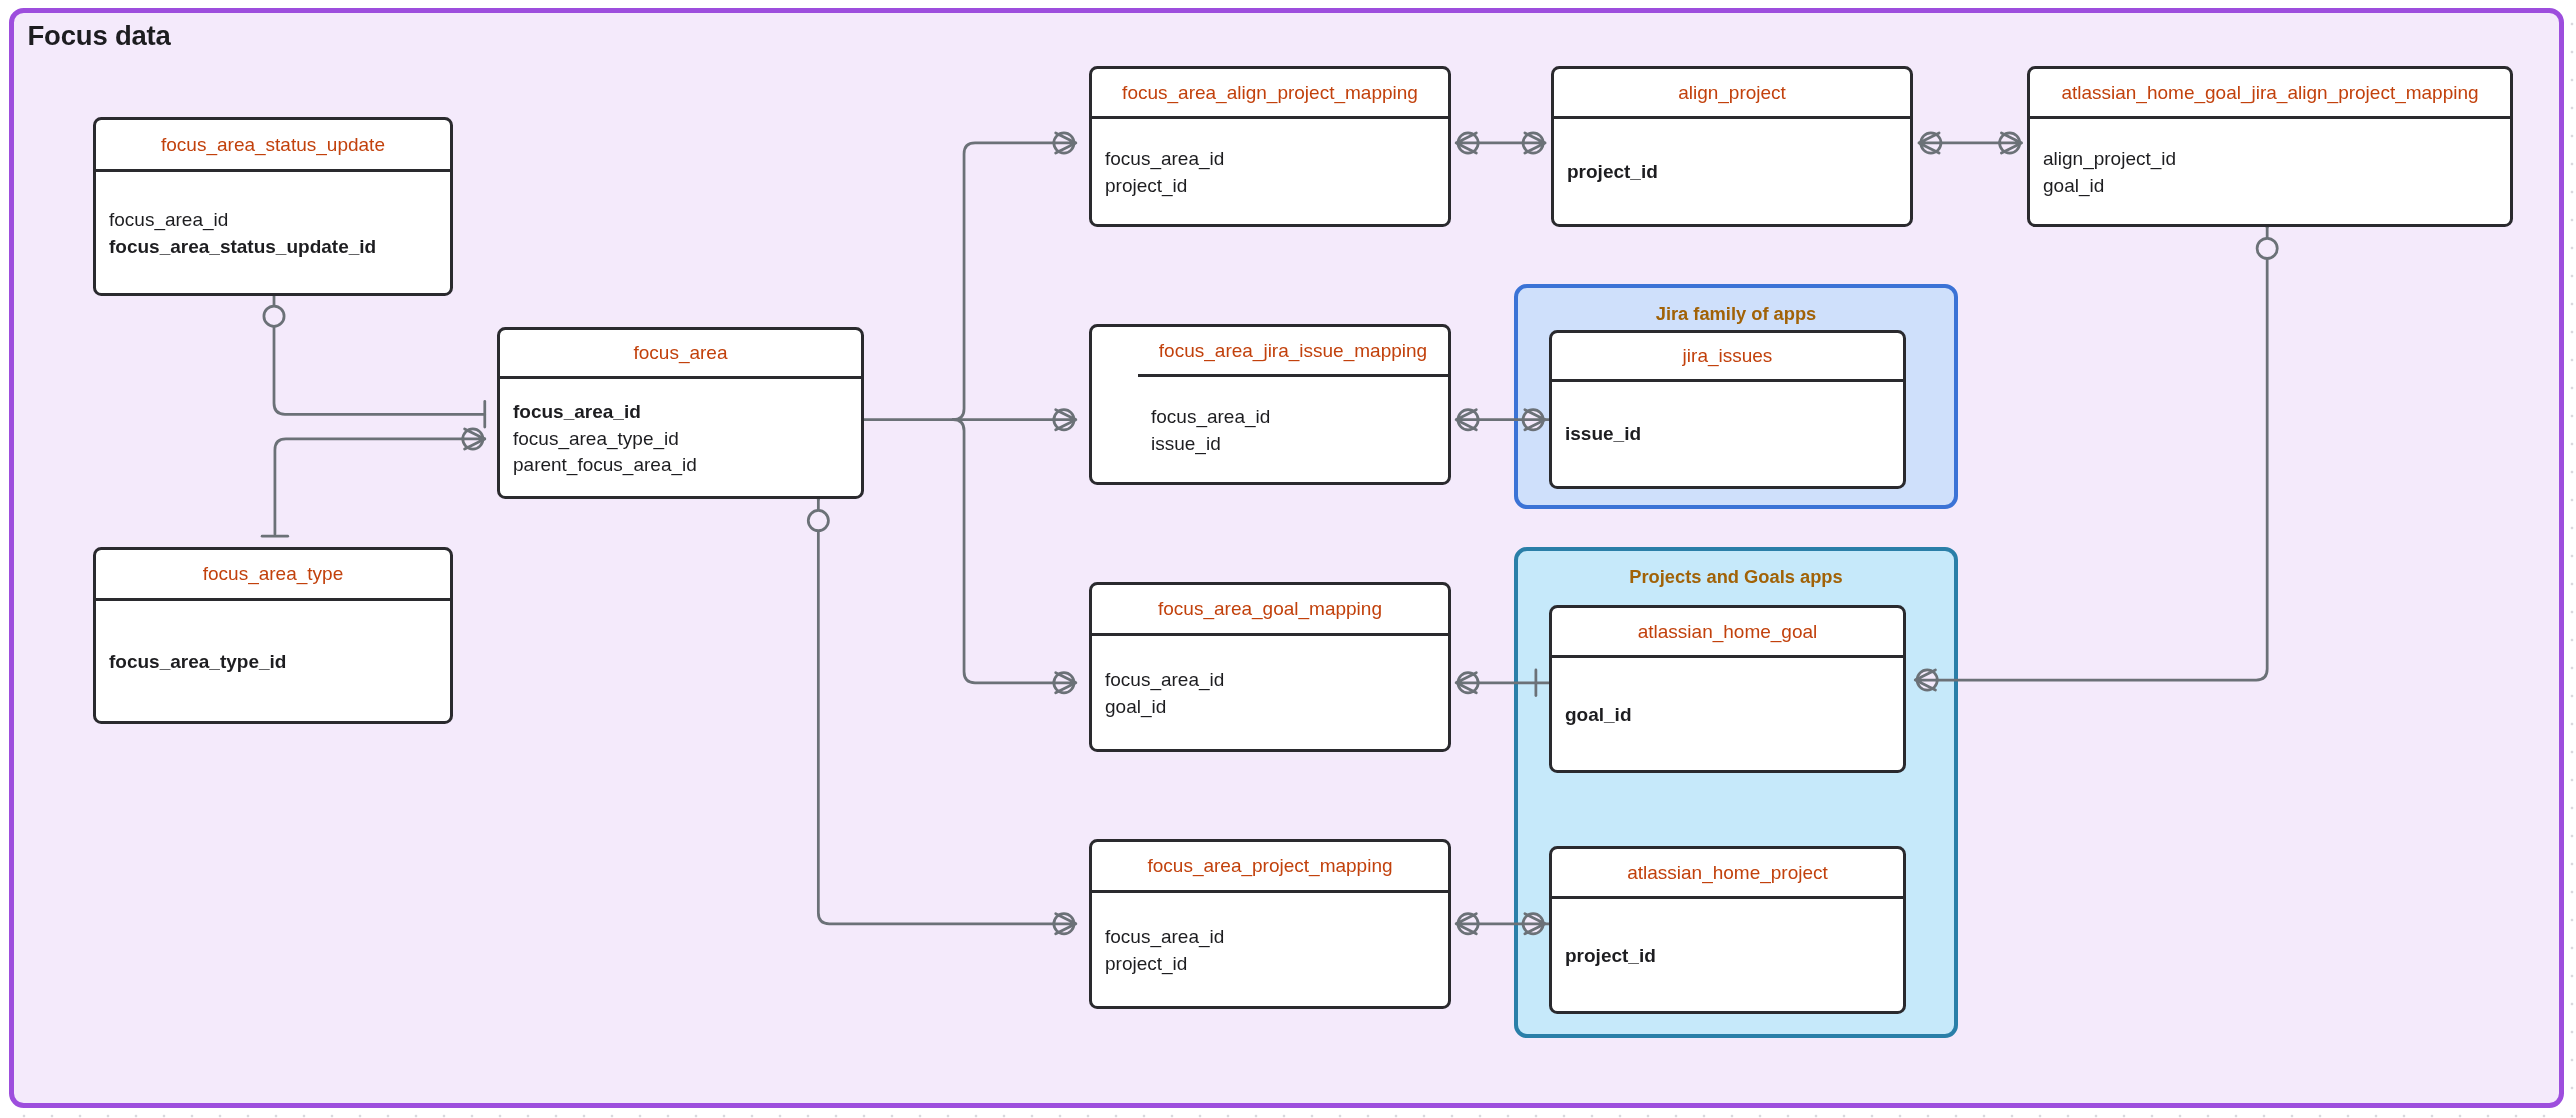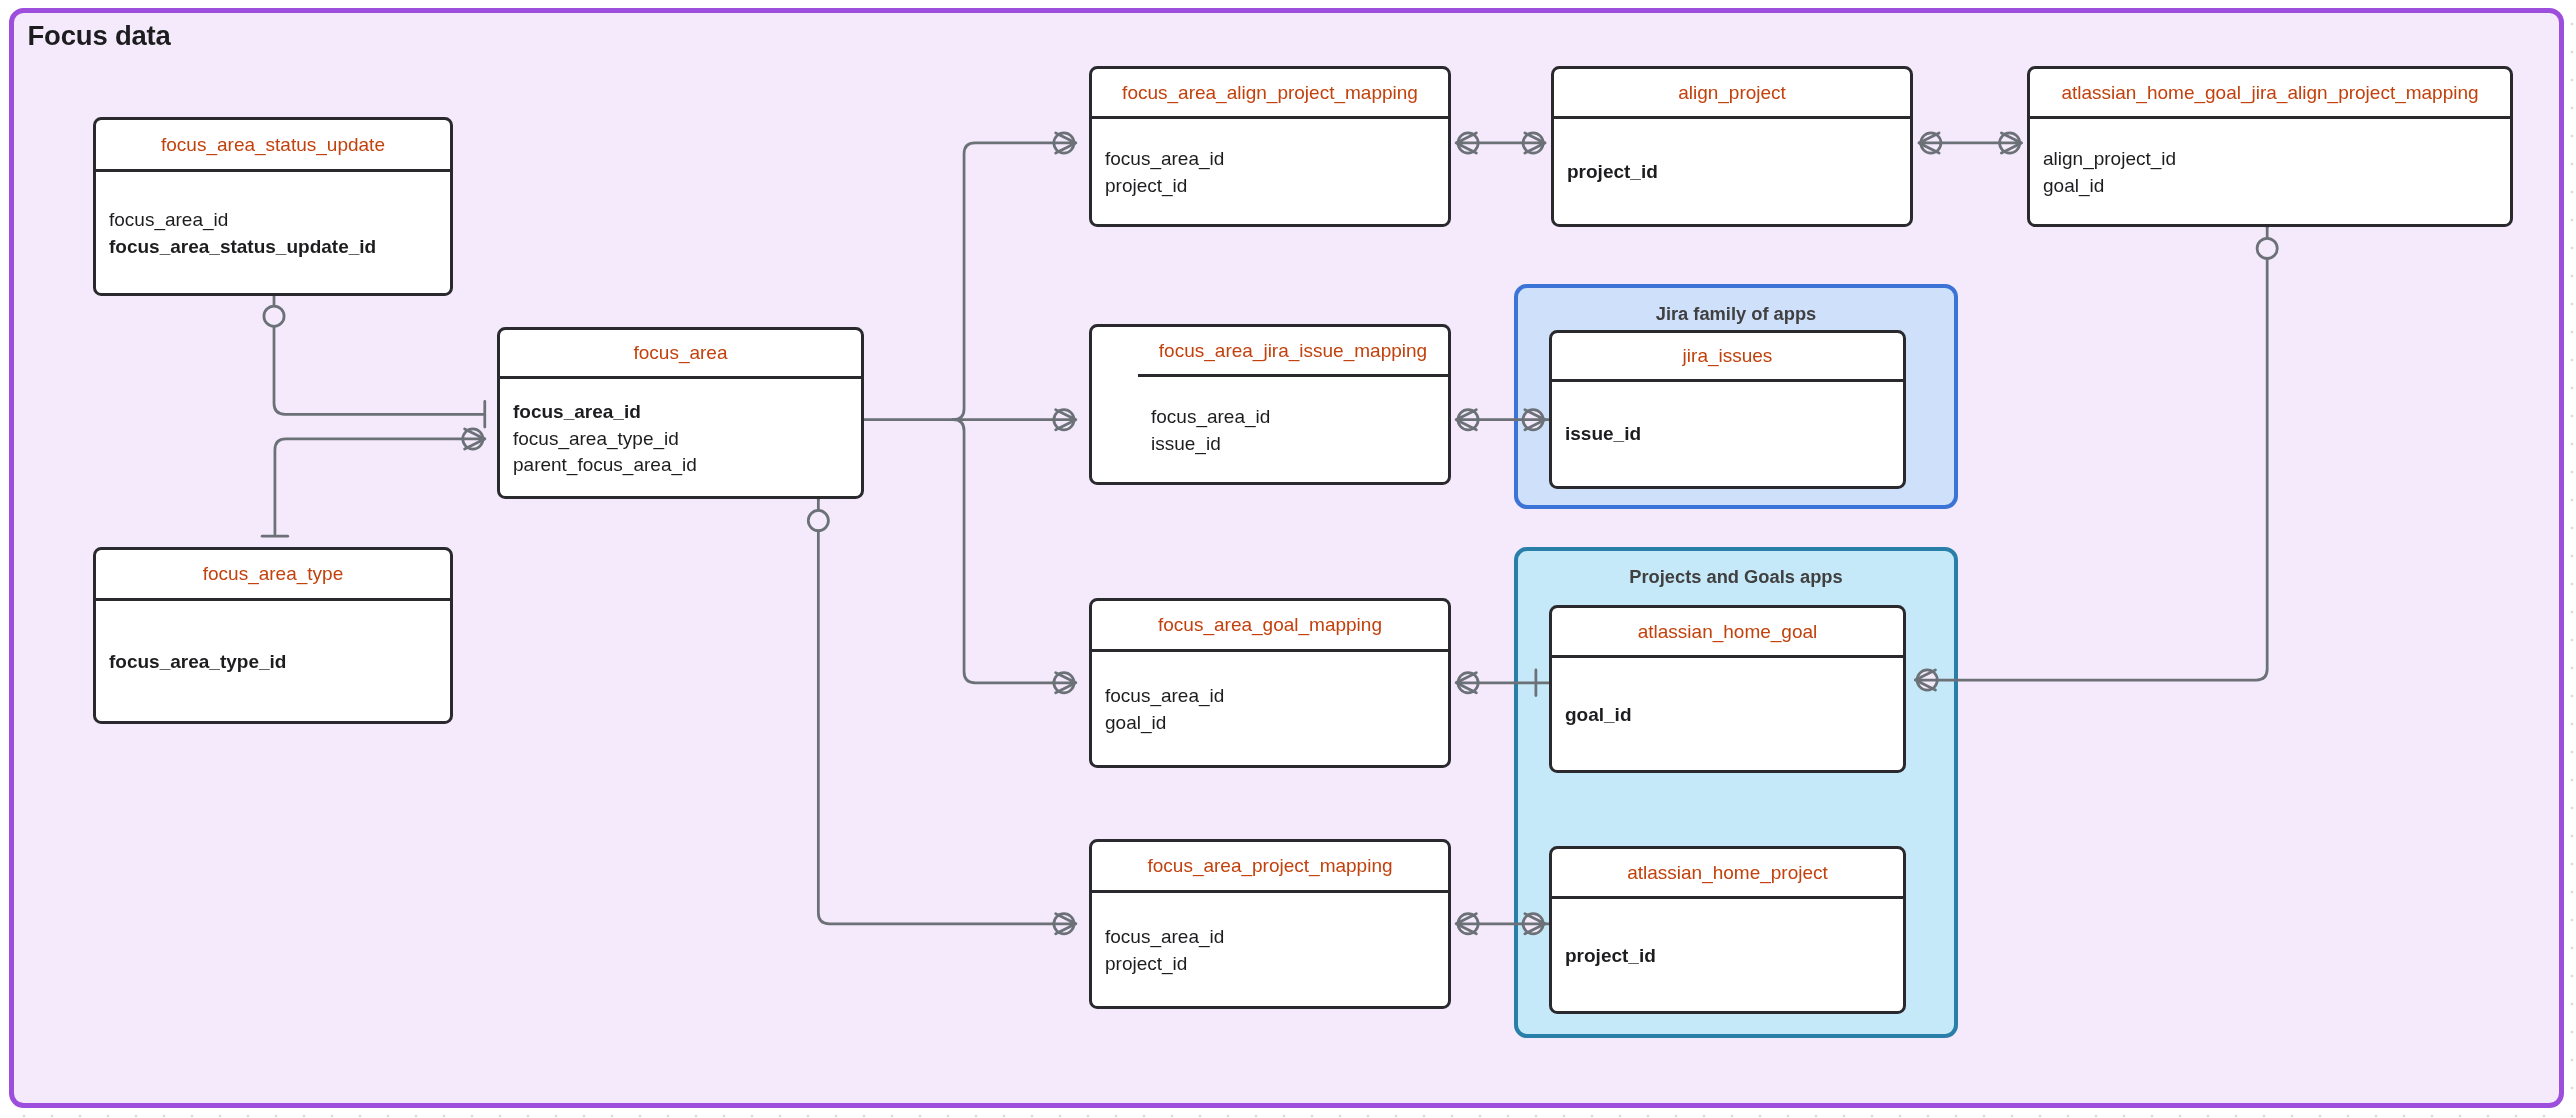--- a/index.html
+++ b/index.html
@@ -39,21 +39,21 @@
     position:absolute;
     box-sizing:border-box;
     border-radius:13px;
   }
   .group-title{
     position:absolute;
     left:0;right:0;
     text-align:center;
     font-size:18.3px;
     font-weight:bold;
-    color:#404040;
+    color:#a16207;
     white-space:nowrap;
   }
   .group-jira{
     background:#cfe0fb;
     border:4.6px solid #3b73d6;
   }
   .group-pg{
     background:#c6e9fa;
     border:4.6px solid #2a7fa8;
   }
@@ -246,21 +246,21 @@
     </div>
   </div>
 
   <div class="ent" style="left:1549px;top:330px;width:357px;height:159px;">
     <div class="ent-head" style="height:49px;">jira_issues</div>
     <div class="ent-body" style="height:105px;">
       <div class="attr pk">issue_id</div>
     </div>
   </div>
 
-  <div class="ent" style="left:1089px;top:598px;width:362px;height:170px;">
+  <div class="ent" style="left:1089px;top:582px;width:362px;height:170px;">
     <div class="ent-head" style="height:51px;">focus_area_goal_mapping</div>
     <div class="ent-body" style="height:115px;">
       <div class="attr">focus_area_id</div>
       <div class="attr">goal_id</div>
     </div>
   </div>
 
   <div class="ent" style="left:1549px;top:605px;width:357px;height:168px;">
     <div class="ent-head" style="height:50px;">atlassian_home_goal</div>
     <div class="ent-body" style="height:114px;">

